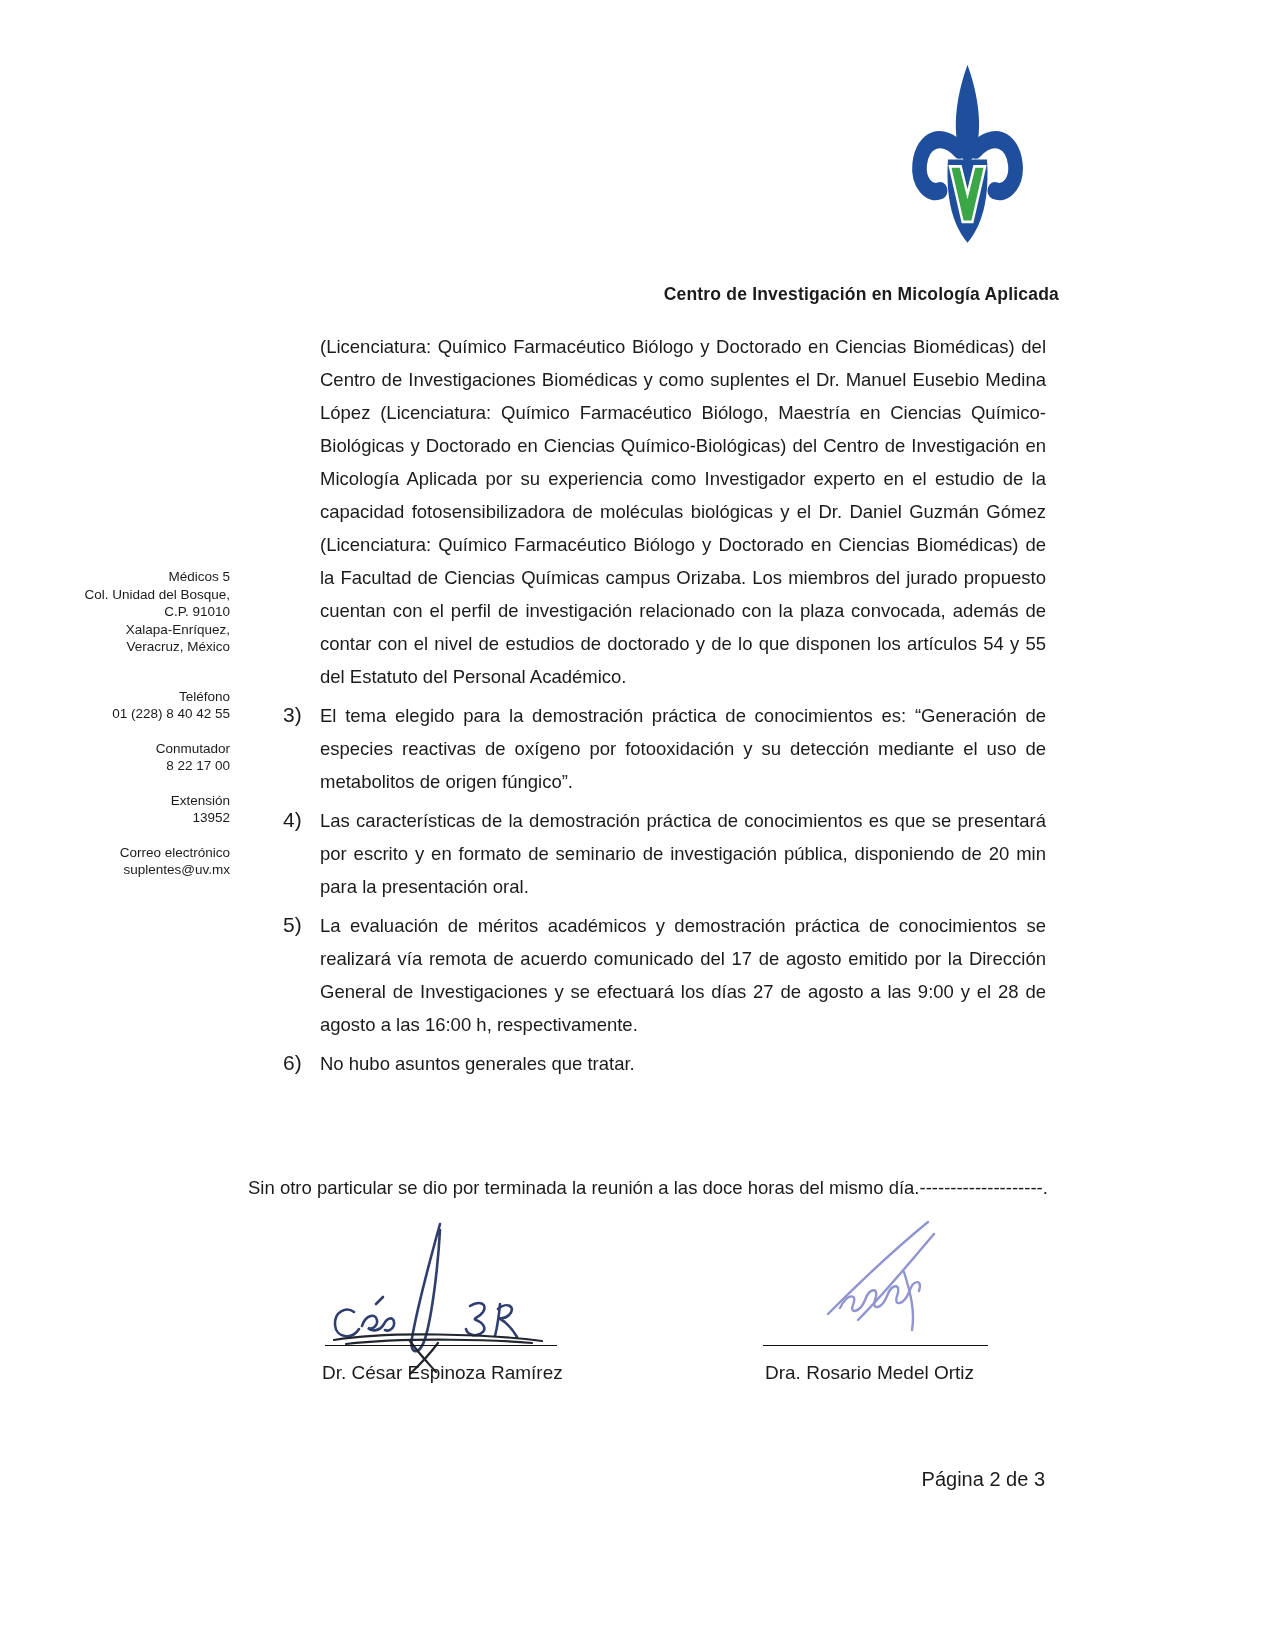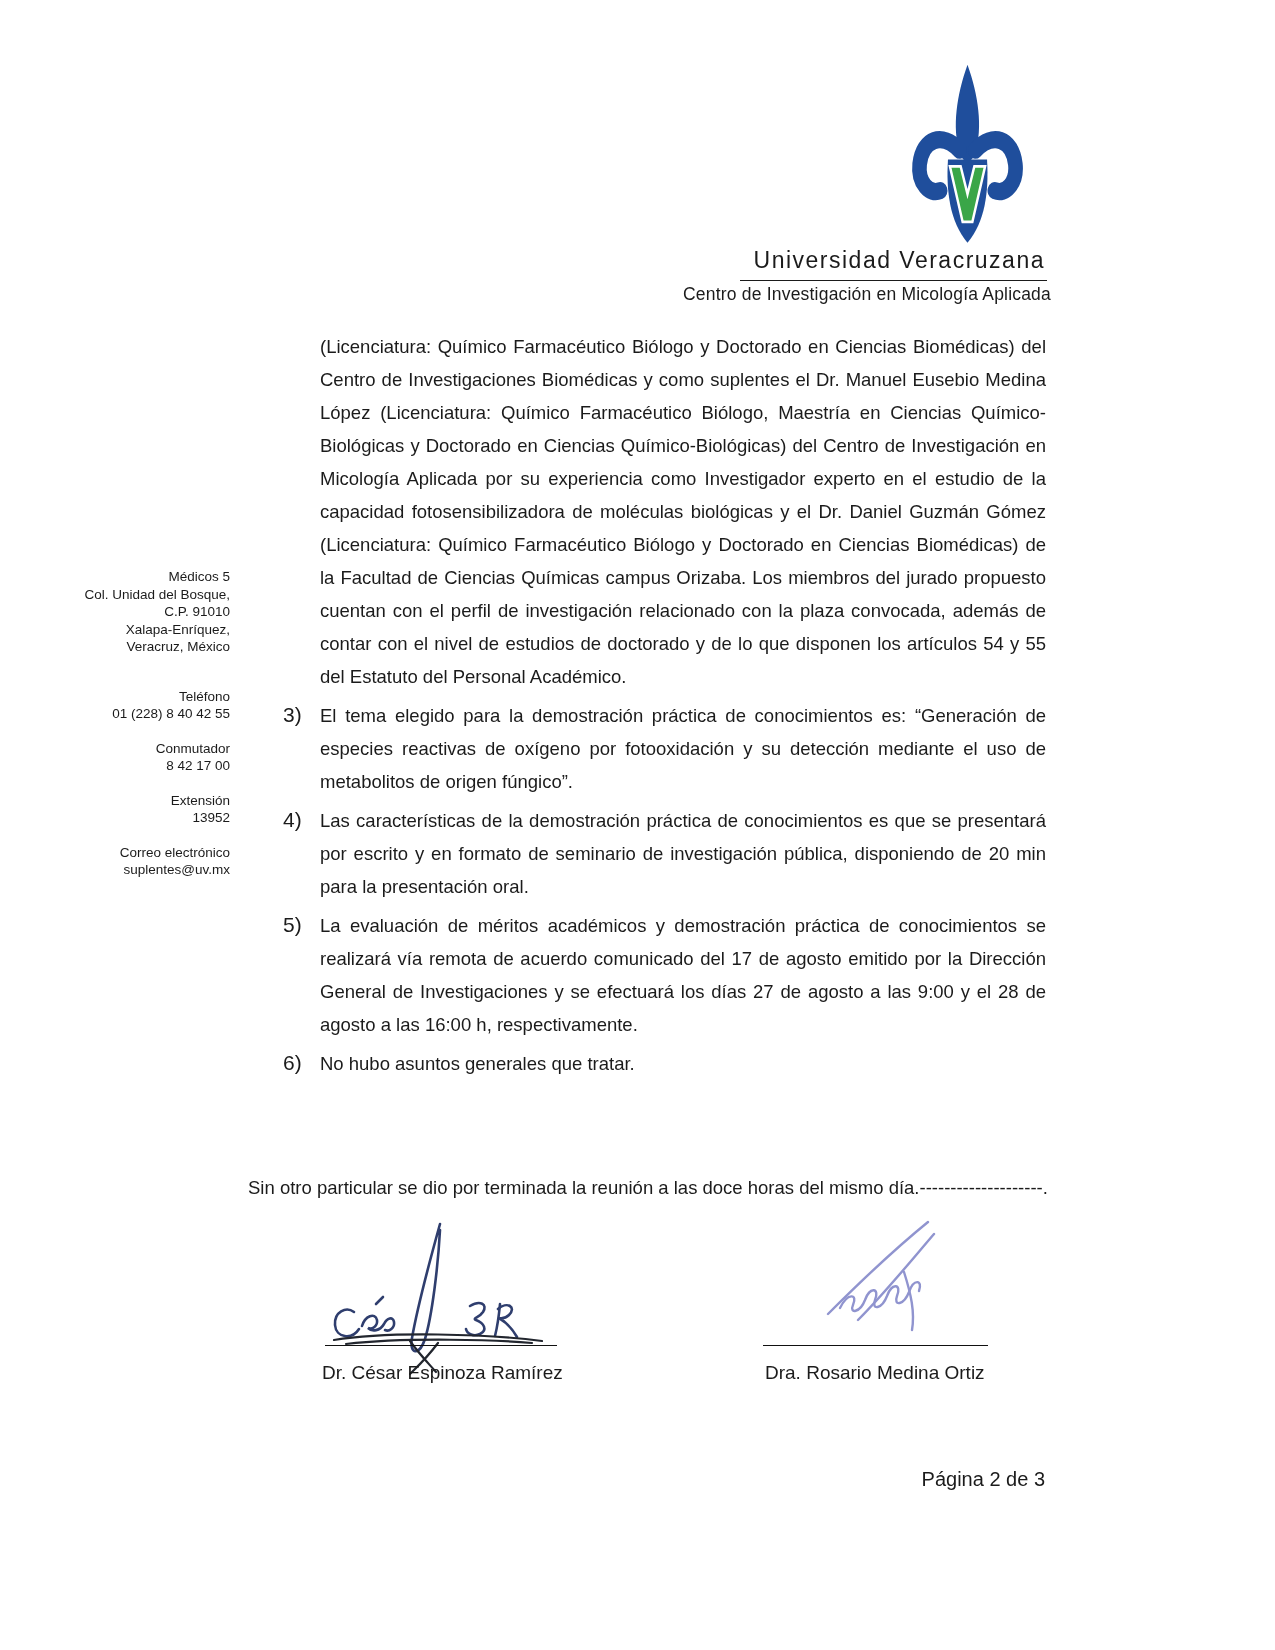--- a/index.html
+++ b/index.html
@@ -15,22 +15,22 @@
   
   .logo{position:absolute;left:905px;top:60px;width:125px;height:185px;}
   .univ-name{
     position:absolute;right:228px;top:247px;
     font-size:23px;letter-spacing:1.5px;
     padding:0 2px 6px 14px;
     border-bottom:1.5px solid #1b1b1b;
     white-space:nowrap;
   }
   .center-name{
-    position:absolute;right:224px;top:284px;
-    font-size:17.5px;font-weight:400;letter-spacing:.2px;
+    position:absolute;right:216px;top:284px;
+    font-size:17.5px;font-weight:700;letter-spacing:.2px;
     white-space:nowrap;
   }
   
   .sidebar{
     position:absolute;left:60px;top:568px;width:170px;
     text-align:right;font-size:13.5px;line-height:17.5px;
   }
   .sidebar .group{margin-bottom:17px;}
   .sidebar .addr{margin-bottom:32px;}
   
@@ -76,38 +76,37 @@
 
     <g fill="none" stroke-width="15" stroke-linecap="round" stroke="#1f4e9c">
       <path d="M56,78 C38,62 18,68 15,90 C13,106 25,117 36,113"></path>
       <path d="M72,78 C90,62 110,68 113,90 C115,106 103,117 92,113"></path>
     </g>
 
     <path d="M44,86 C42,114 46,140 64,158 C82,140 86,114 84,86 Z" fill="#1f4e9c"></path>
 
     <path d="M46,92 L59,140 L69,140 L82,92 L71,92 L64,116 L57,92 Z" stroke="#ffffff" stroke-width="2.5" fill="#3aa648"></path>
   </svg>
-  <div class="univ-name">Universidad Veracruzana</div>
   <div class="center-name">Centro de Investigación en Micología Aplicada</div>
 
   <aside class="sidebar">
     <div class="addr">
       <div>Médicos 5</div>
       <div>Col. Unidad del Bosque,</div>
       <div>C.P. 91010</div>
       <div>Xalapa-Enríquez,</div>
       <div>Veracruz, México</div>
     </div>
     <div class="group">
       <div>Teléfono</div>
       <div>01 (228) 8  40 42 55</div>
     </div>
     <div class="group">
       <div>Conmutador</div>
-      <div>8 42 17 00</div>
+      <div>8 22 17 00</div>
     </div>
     <div class="group">
       <div>Extensión</div>
       <div>13952</div>
     </div>
     <div class="group">
       <div>Correo electrónico</div>
       <div>suplentes@uv.mx</div>
     </div>
   </aside>
@@ -157,17 +156,17 @@
       <path d="M16,104 C44,76 84,38 116,12"></path>
       <path d="M28,98 C36,82 46,84 41,95 C37,104 48,103 53,90 C58,76 68,78 63,90 C59,101 70,99 75,86 C80,72 90,74 85,86 C81,97 92,95 97,82 C102,68 111,70 107,81"></path>
       <path d="M46,110 C72,84 98,52 122,24"></path>
       <path d="M92,62 C99,84 103,102 100,120"></path>
     </g>
   </svg>
 
   <div class="sig-line left"></div>
   <div class="sig-line right"></div>
   <div class="sig-name left">Dr. César Espinoza Ramírez</div>
-  <div class="sig-name right">Dra. Rosario Medina Ortiz</div>
+  <div class="sig-name right">Dra. Rosario Medel Ortiz</div>
 
   <div class="page-number">Página 2 de 3</div>
 
 </div>
 
 </body></html>

